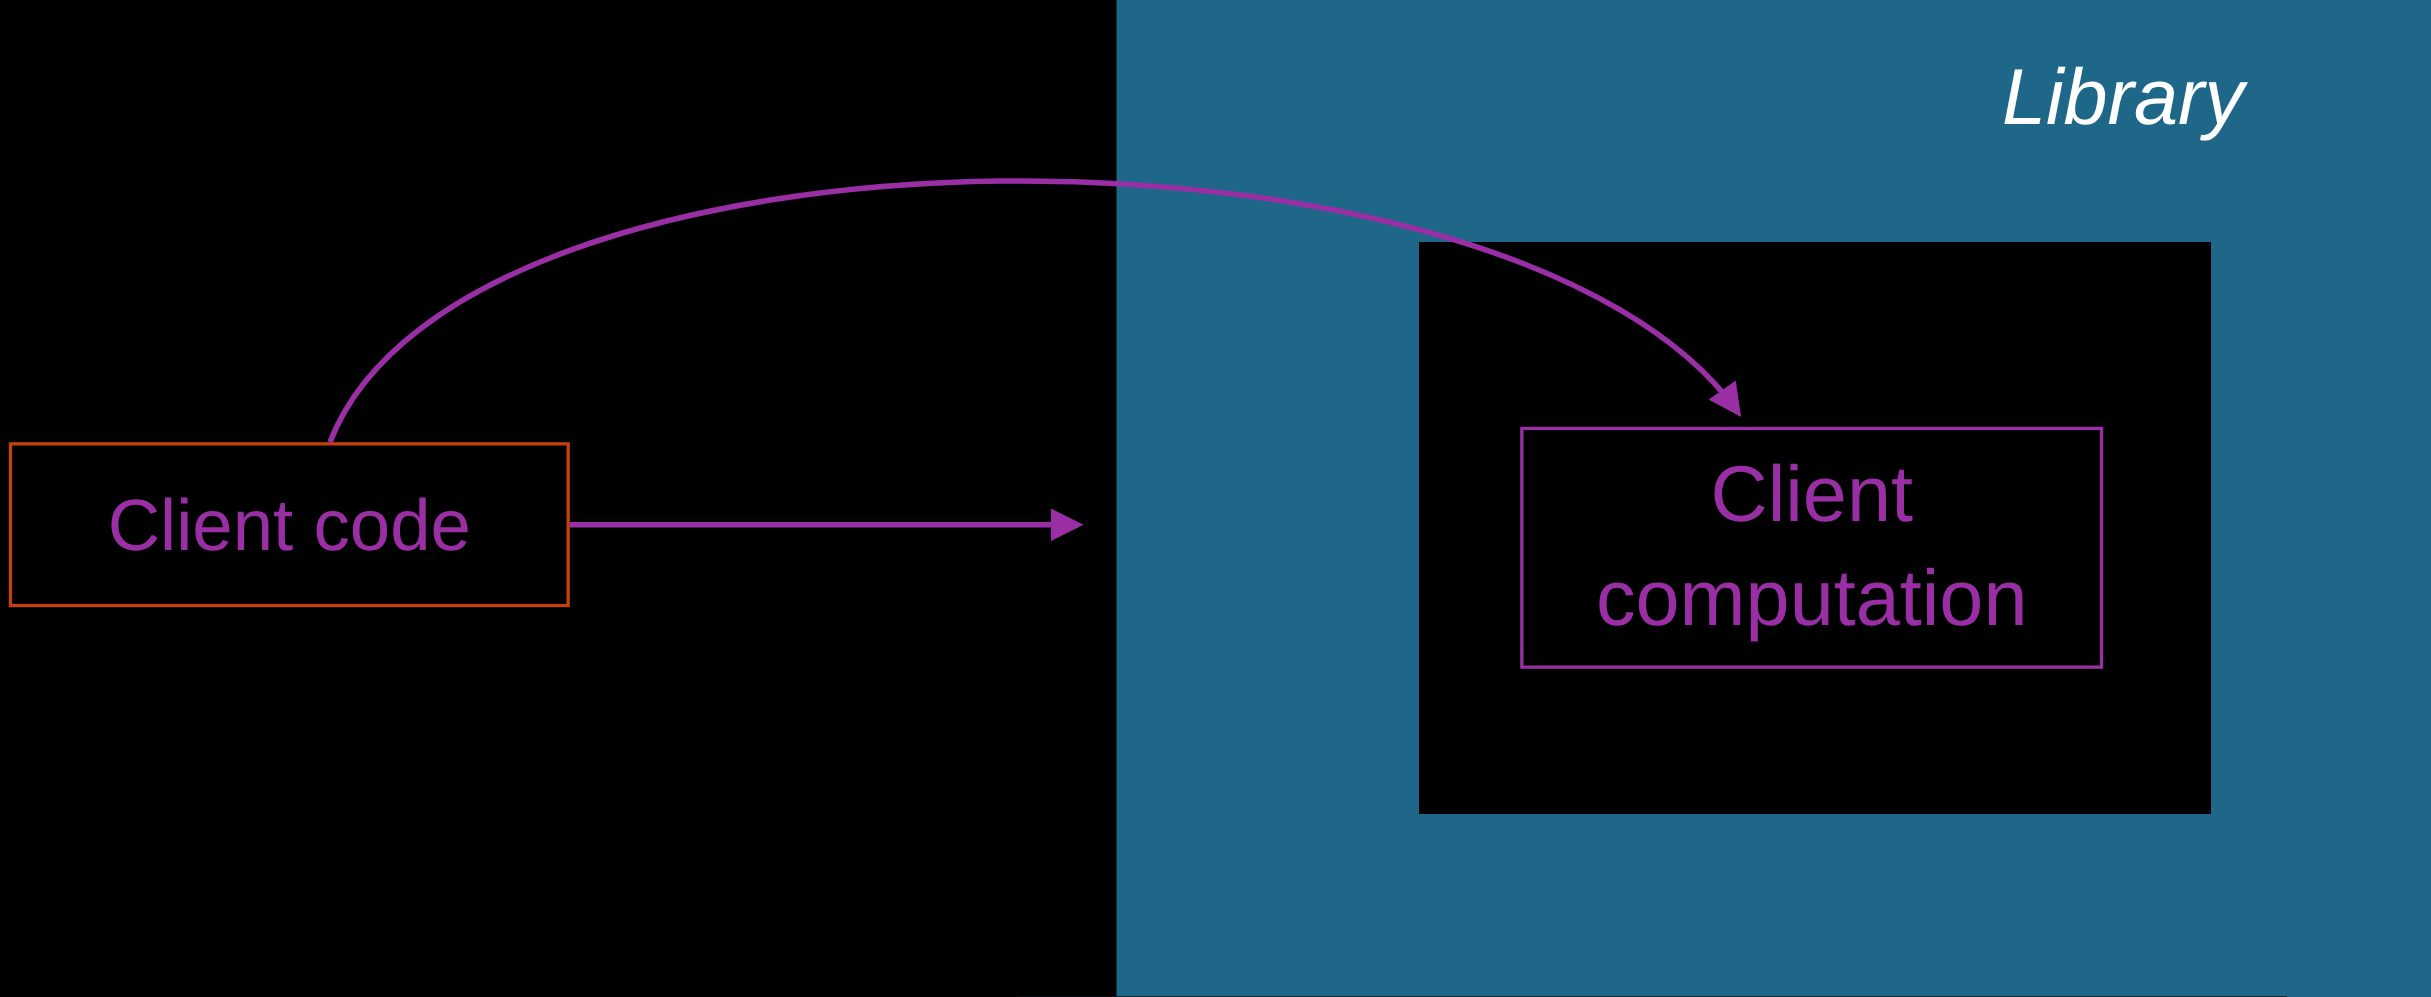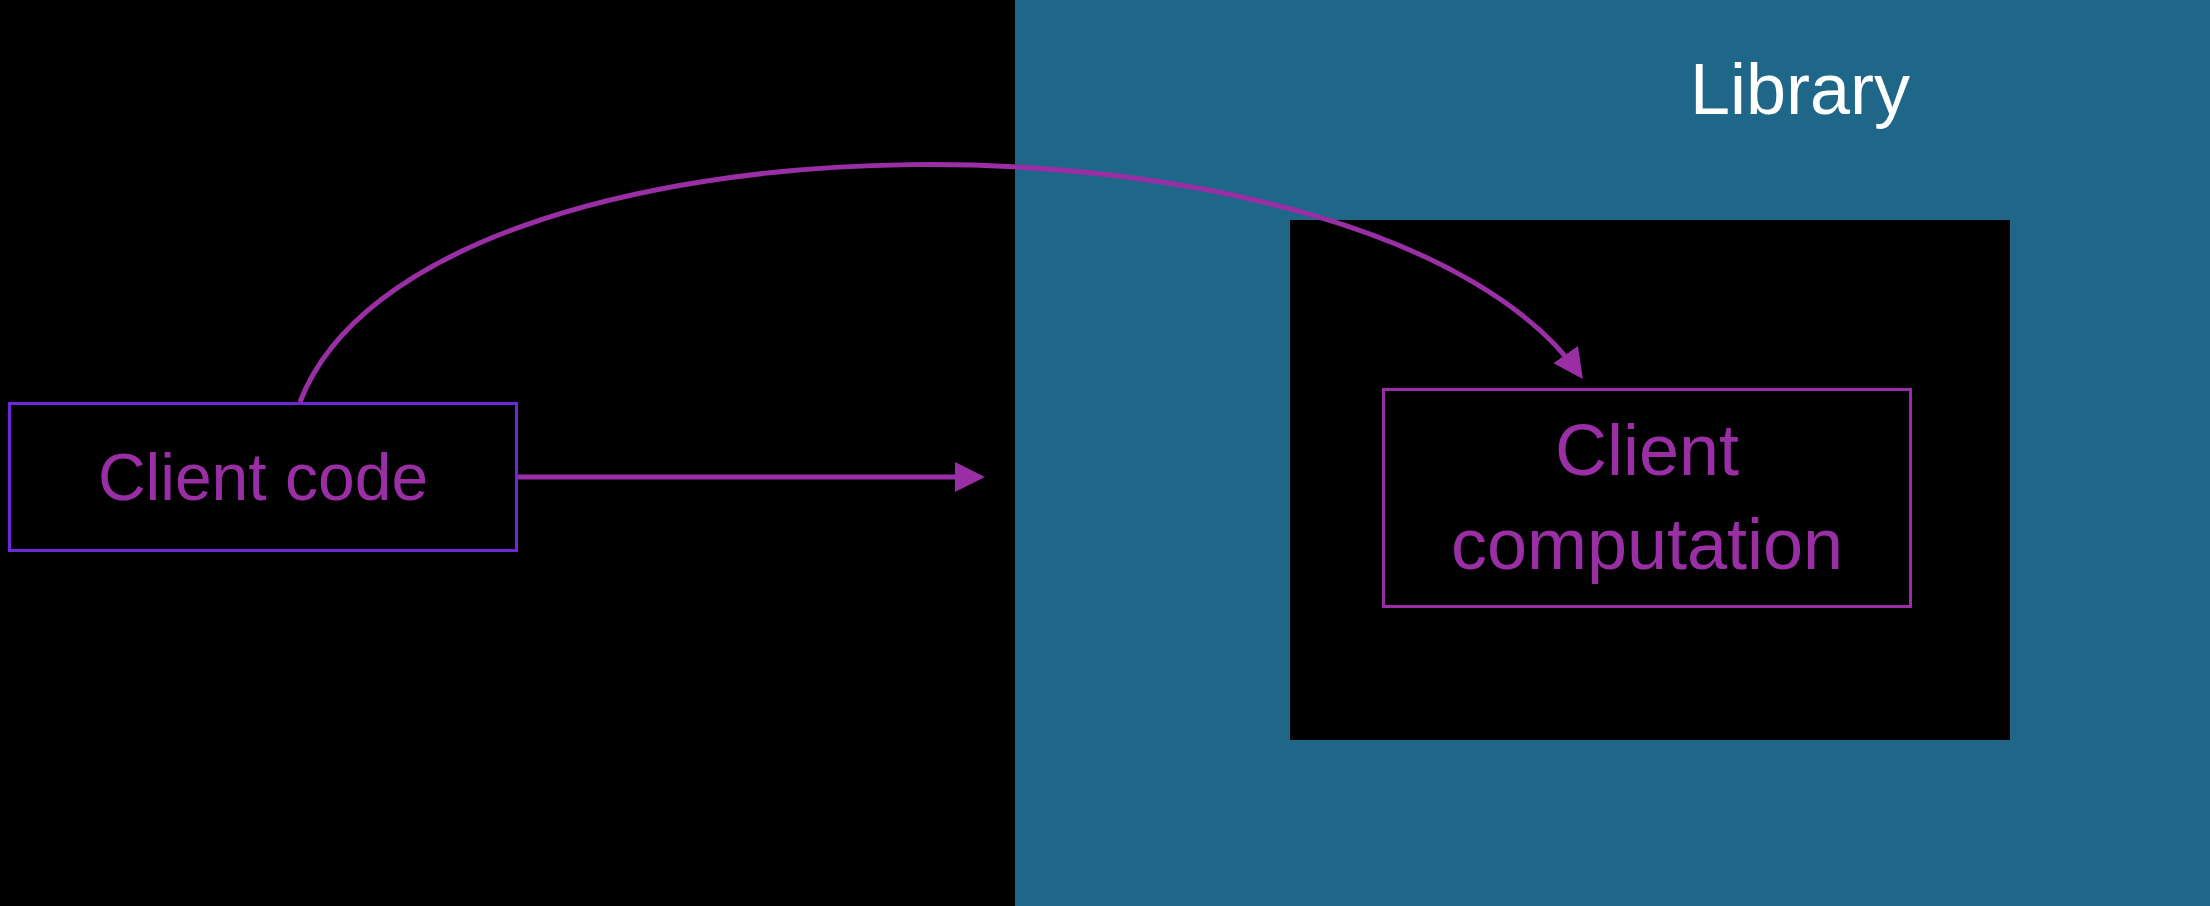--- a/index.html
+++ b/index.html
@@ -22,40 +22,41 @@
     top: 0;
     width: 1195px;
     height: 906px;
     background: #1e6788;
   }
   .library-title {
     position: absolute;
     left: 1560px;
     top: 48px;
     width: 480px;
-    text-align: center;
+    text-align: right;
     font-size: 72px;
     color: #ffffff;
     font-weight: 400;
+    font-style: italic;
   }
   .black-panel {
     position: absolute;
     left: 1290px;
     top: 220px;
     width: 720px;
     height: 520px;
     background: #000000;
   }
   .client-code-box {
     position: absolute;
     left: 8px;
     top: 402px;
     width: 510px;
     height: 150px;
-    border: 3px solid #6d28d9;
+    border: 3px solid #c2410c;
     box-sizing: border-box;
     display: flex;
     align-items: center;
     justify-content: center;
   }
   .client-code-text {
     font-size: 66px;
     color: #9a2fa5;
     font-weight: 400;
     white-space: nowrap;

